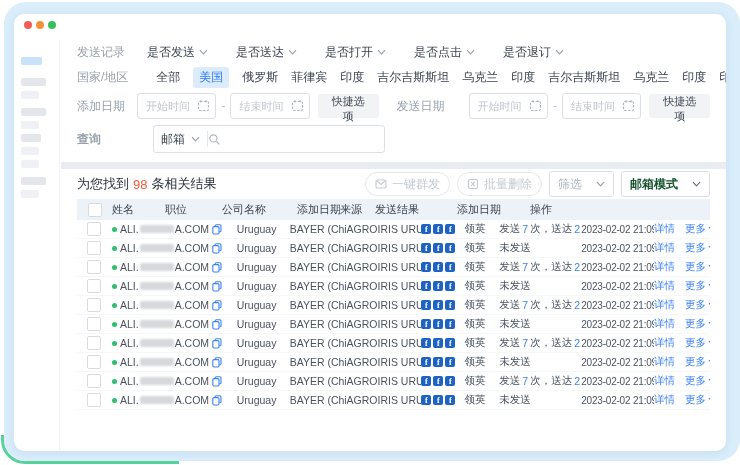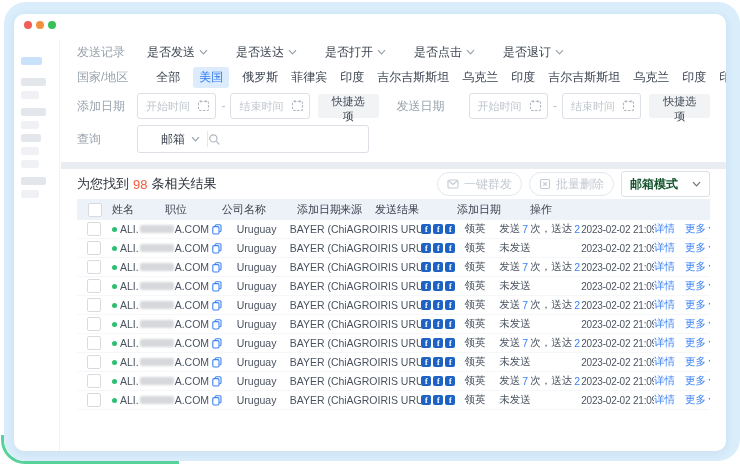--- a/index.html
+++ b/index.html
@@ -51,24 +51,24 @@
   .date-input{position:relative;width:80px;height:24px;border:1px solid #dcdfe6;border-radius:3px;
     background:#fff;display:flex;align-items:center;}
   .date-input input{border:none;outline:none;width:56px;margin-left:6px;font-size:11px;color:#3c4450;
     font-family:inherit;background:transparent;}
   .date-input input::placeholder{color:#c0c6cf;}
   .date-input svg{position:absolute;right:5px;top:5px;}
   .dash{margin:0 5px;color:#b9c0c9;}
   .quick-btn{height:24px;padding:0 9px;margin-left:8px;background:#f1f3f5;border:none;border-radius:3px;
     font-size:11px;color:#3c4450;cursor:pointer;font-family:inherit;}
   .query-row{height:34px;}
-  .query-row .flabel{margin-right:36px;}
+  .query-row .flabel{margin-right:52px;font-weight:bold;}
   .query-input{display:flex;align-items:center;width:230px;height:26px;border:1px solid #dcdfe6;
     border-radius:3px;background:#fff;}
-  .q-type{margin-left:23px;color:#3c4450;}
+  .q-type{margin-left:7px;color:#3c4450;}
   .query-input .caret{margin:0 7px 0 6px;}
   .q-divider{width:1px;height:16px;background:#e3e6ea;}
   .query-input input{flex:1;border:none;outline:none;margin-left:8px;font-size:11px;color:#3c4450;
     font-family:inherit;background:transparent;min-width:0;}
   .query-input input::placeholder{color:#c0c6cf;}
   .query-input .search-ic{margin-right:8px;flex-shrink:0;}
   .divider-band{height:7px;background:#e9edf2;margin-top:6px;}
   
   .results-row{display:flex;align-items:center;height:30px;padding:0 16px;font-size:13px;color:#2b313b;}
   .results-count{color:#f5593d;margin:0 4px;}
@@ -257,20 +257,26 @@
             <span>一键群发</span>
           </button>
           <button class="btn-disabled">
             <svg width="12" height="12" viewBox="0 0 12 12">
                 <rect x="1.5" y="1.5" width="9" height="9" rx="1.5" fill="none" stroke="#c3c9d1" stroke-width="1.1"></rect>
                 <line x1="4.2" y1="4.2" x2="7.8" y2="7.8" stroke="#c3c9d1" stroke-width="1.1"></line>
                 <line x1="7.8" y1="4.2" x2="4.2" y2="7.8" stroke="#c3c9d1" stroke-width="1.1"></line>
               </svg>
             <span>批量删除</span>
           </button>
+          <div class="select placeholder">
+            <span class="sel-label">筛选</span>
+            <svg width="9" height="6" viewBox="0 0 9 6">
+                <polyline points="1,1.2 4.5,4.8 8,1.2" fill="none" stroke="#9aa3ad" stroke-width="1.2"></polyline>
+              </svg>
+          </div>
           <div class="select bold">
             <span class="sel-label">邮箱模式</span>
             <svg width="9" height="6" viewBox="0 0 9 6">
                 <polyline points="1,1.2 4.5,4.8 8,1.2" fill="none" stroke="#6b7380" stroke-width="1.2"></polyline>
               </svg>
           </div>
         </div>
       </div>
 
       <div class="table">

